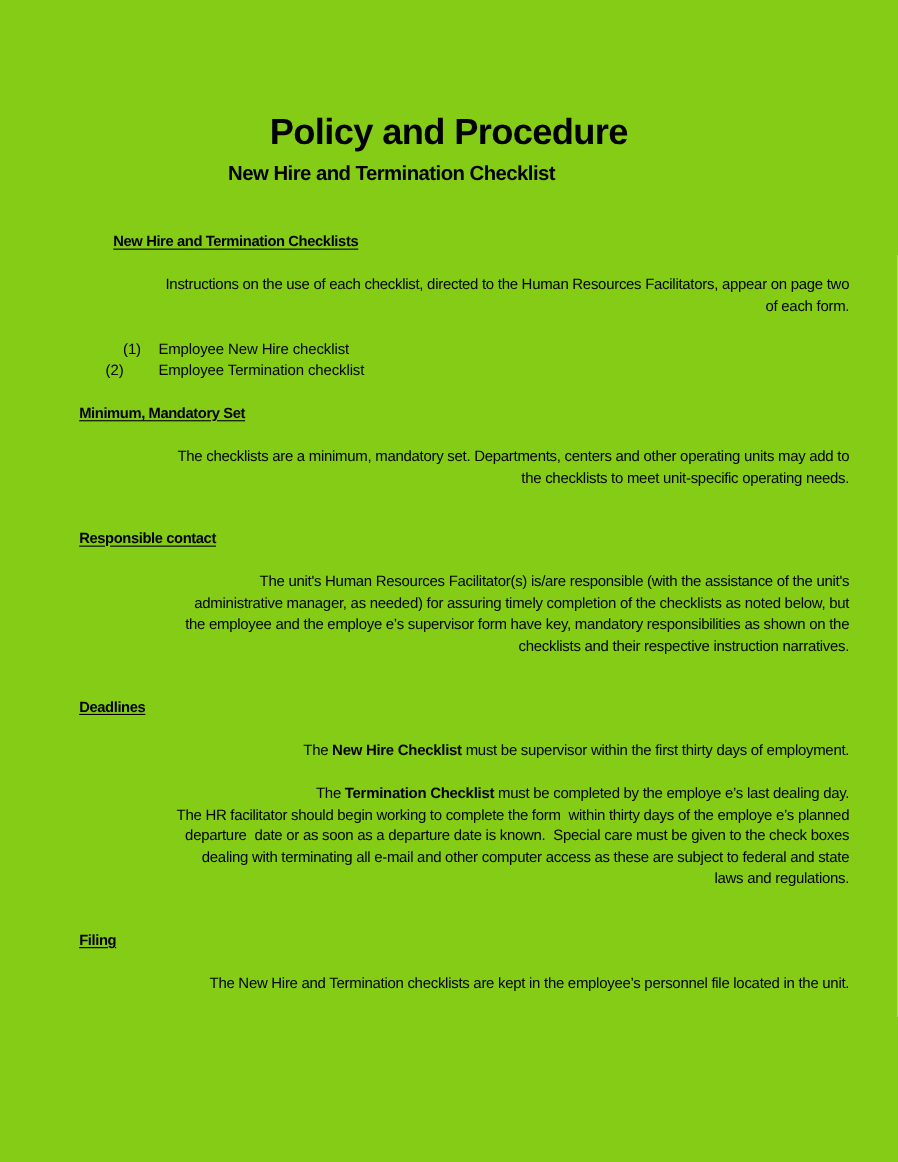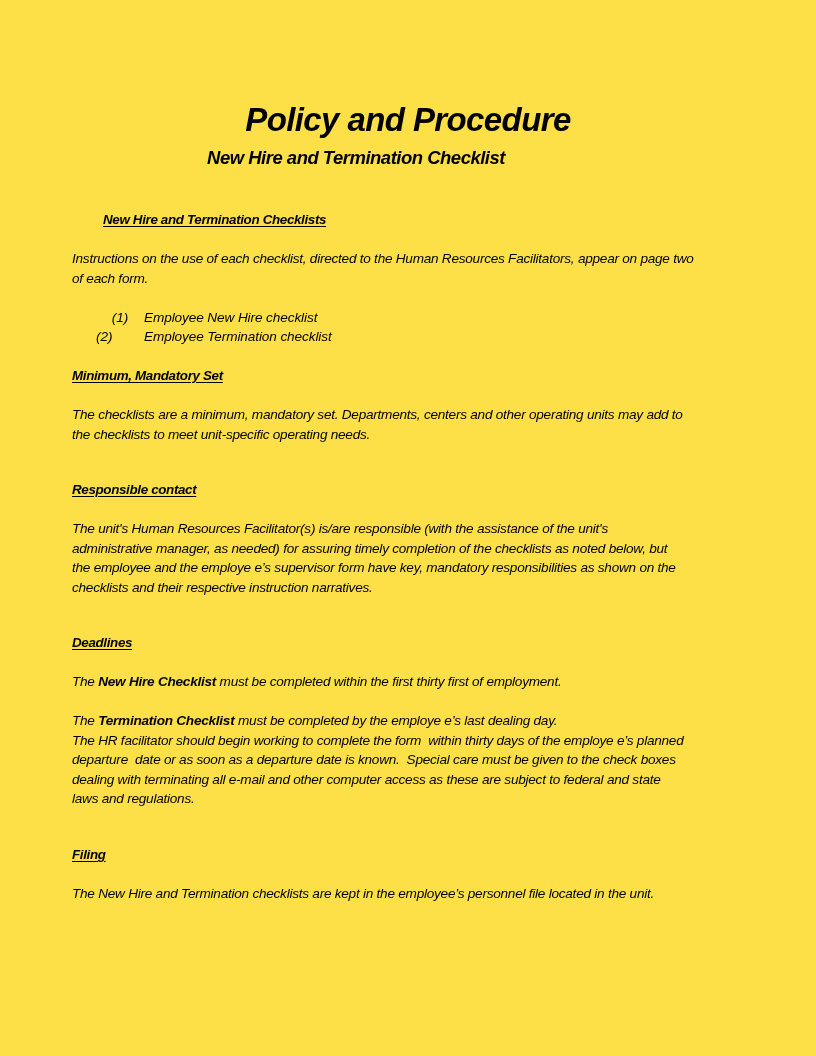--- a/index.html
+++ b/index.html
@@ -12,22 +12,21 @@
       height: 1056px;
       position: relative;
       overflow: hidden;
       font-family: "Liberation Sans", sans-serif;
       color: #000000;
     }
     .page {
       position: absolute;
       left: 0; top: 0;
       width: 816px; height: 1056px;
-      background: #fde047;
-      font-style: italic;
+      background: #84cc16;
     }
     .title {
       position: absolute;
       left: 0; width: 816px;
       top: 98px;
       text-align: center;
       font-weight: bold;
       font-size: 33px;
       letter-spacing: -0.6px;
       line-height: 44px;
@@ -57,20 +56,21 @@
       position: absolute;
       left: 72px;
       width: 700px;
       font-size: 13.6px;
       letter-spacing: -0.25px;
       line-height: 19.6px;
     }
     .line {
       display: block;
       white-space: nowrap;
+      text-align: right;
     }
     .list-item {
       position: absolute;
       left: 96px;
       font-size: 13.6px;
       line-height: 19.6px;
       white-space: nowrap;
       letter-spacing: -0.1px;
     }
     .list-num {
@@ -109,21 +109,21 @@
   <div class="heading" style="top:480px;">Responsible contact</div>
   <div class="para" style="top:519px;">
     <span class="line">The unit's Human Resources Facilitator(s) is/are responsible (with the assistance of the unit's</span>
     <span class="line">administrative manager, as needed) for assuring timely completion of the checklists as noted below, but</span>
     <span class="line">the employee and the employe e’s supervisor form have key, mandatory responsibilities as shown on the</span>
     <span class="line">checklists and their respective instruction narratives.</span>
   </div>
 
   <div class="heading" style="top:633px;">Deadlines</div>
   <div class="para" style="top:672px;">
-    <span class="line"><span>The </span><b>New Hire Checklist</b><span> must be completed within the first thirty first of employment.</span></span>
+    <span class="line"><span>The </span><b>New Hire Checklist</b><span> must be supervisor within the first thirty days of employment.</span></span>
   </div>
   <div class="para" style="top:711px;">
     <span class="line"><span>The </span><b>Termination Checklist</b><span> must be completed by the employe e’s last dealing day.</span></span>
     <span class="line" style="white-space:pre;">The HR facilitator should begin working to complete the form  within thirty days of the employe e’s planned</span>
     <span class="line" style="white-space:pre;">departure  date or as soon as a departure date is known.  Special care must be given to the check boxes</span>
     <span class="line">dealing with terminating all e-mail and other computer access as these are subject to federal and state</span>
     <span class="line">laws and regulations.</span>
   </div>
 
   <div class="heading" style="top:845px;">Filing</div>

